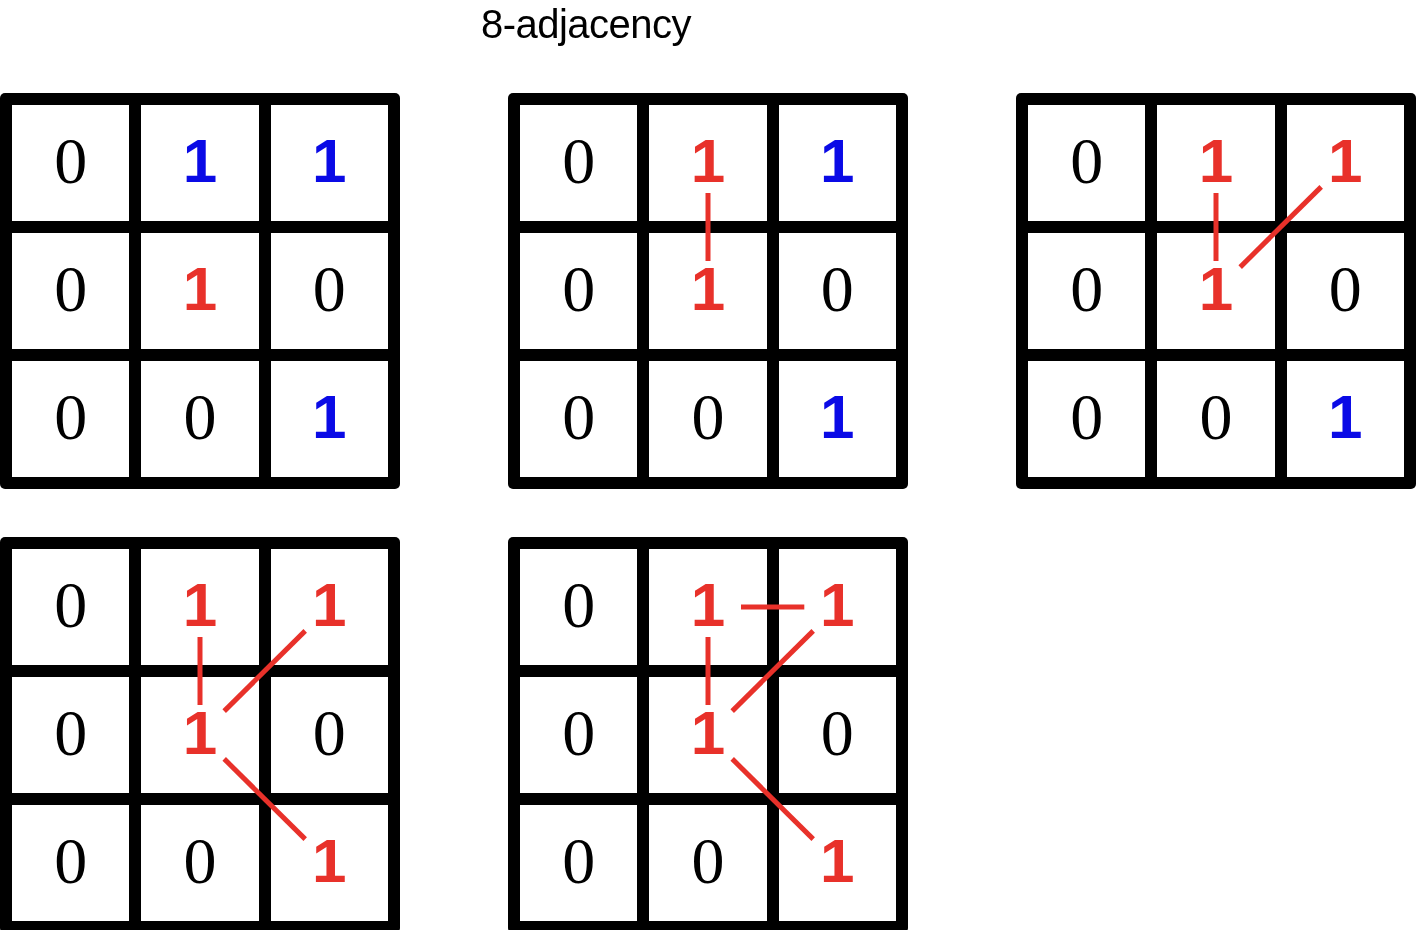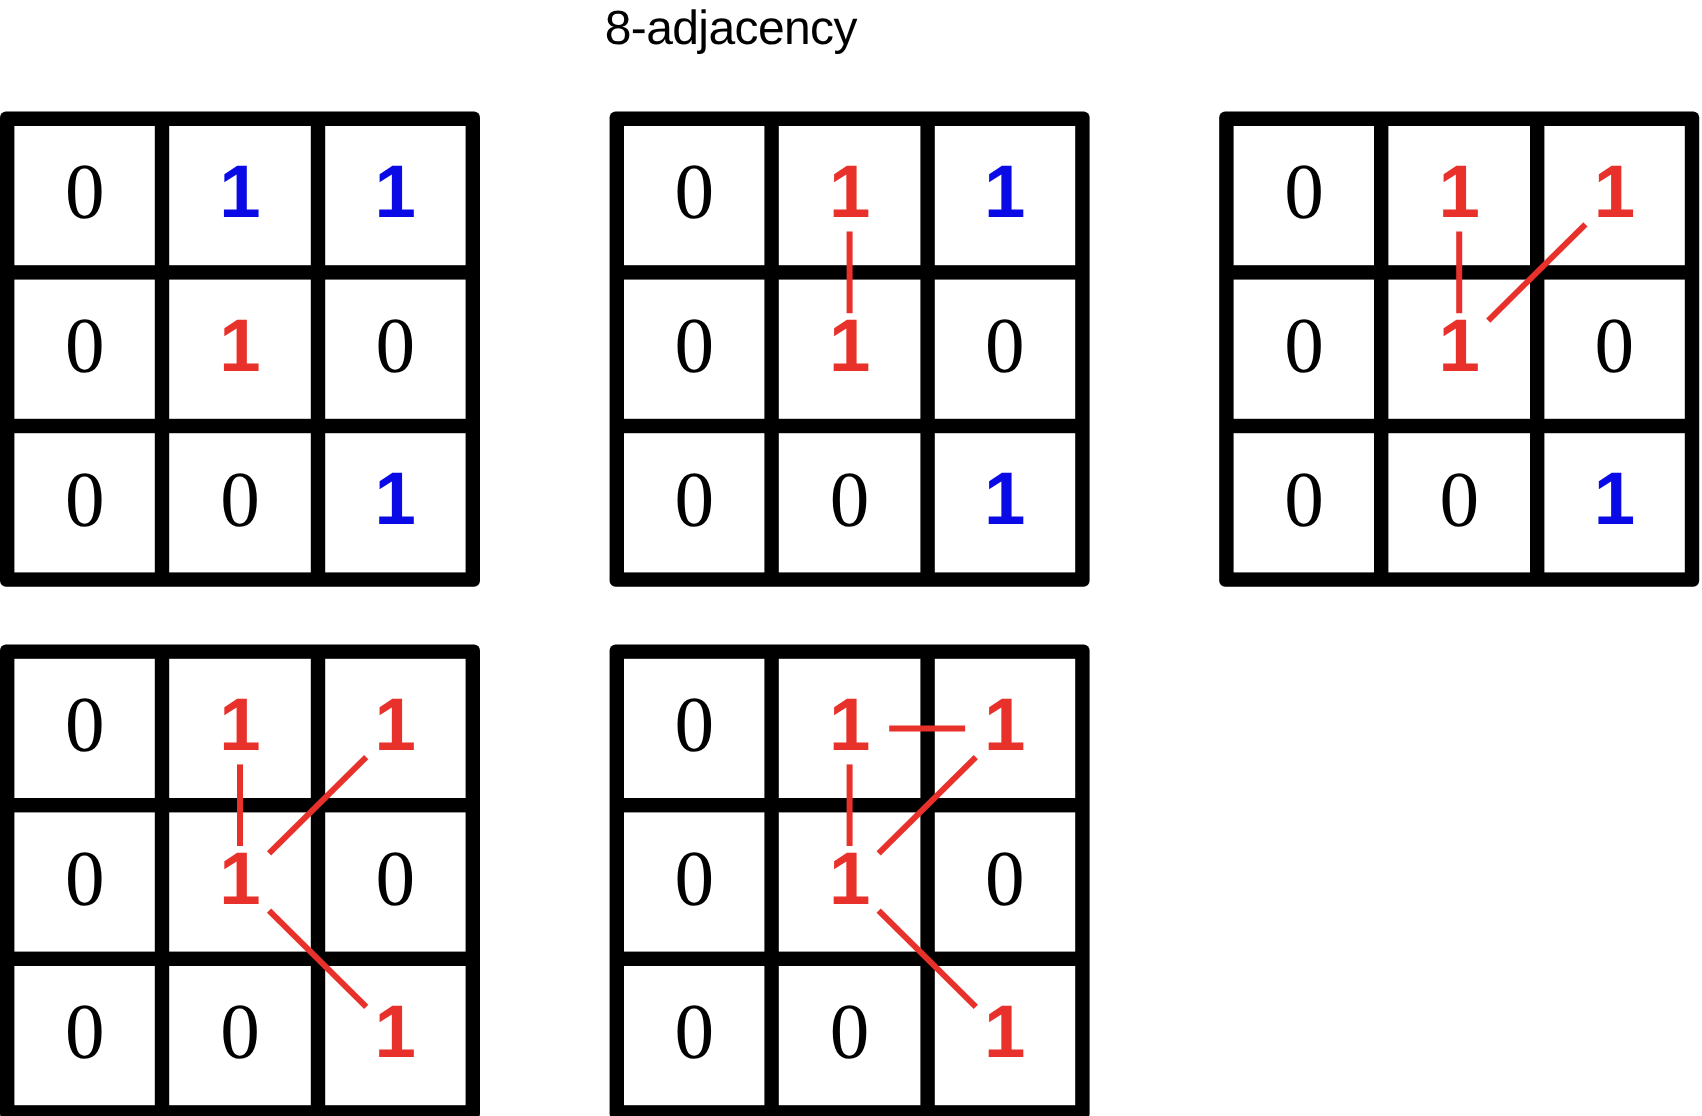--- a/index.html
+++ b/index.html
@@ -25,21 +25,20 @@
     left: 0;
     top: 2px;
     width: 1172px;
     text-align: center;
     font-family: "Liberation Sans", sans-serif;
     font-size: 40px;
     font-weight: 400;
     color: #000000;
     letter-spacing: -0.5px;
     white-space: nowrap;
-    padding-left: 23px;
   }
   .grid {
     position: absolute;
     width: 400px;
     height: 396px;
     background: #000000;
     border-radius: 5px;
     box-sizing: border-box;
     padding: 12px;
   }

